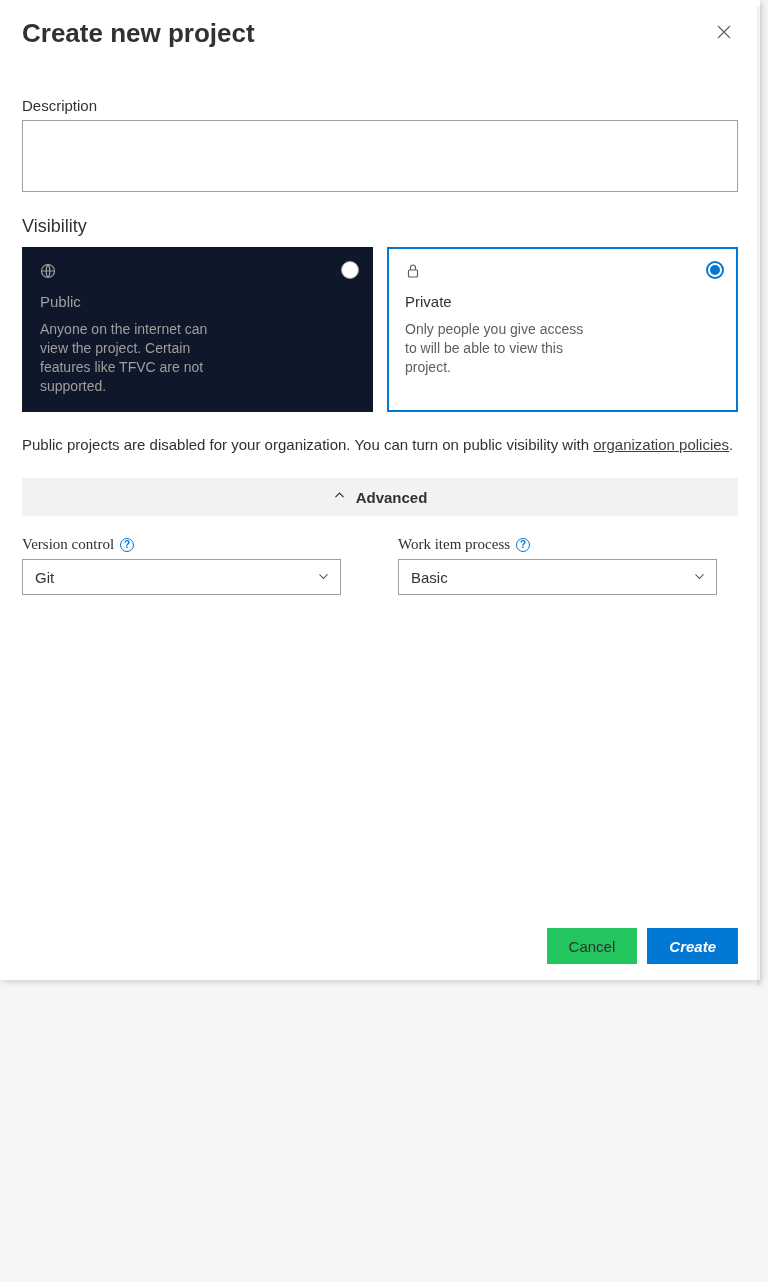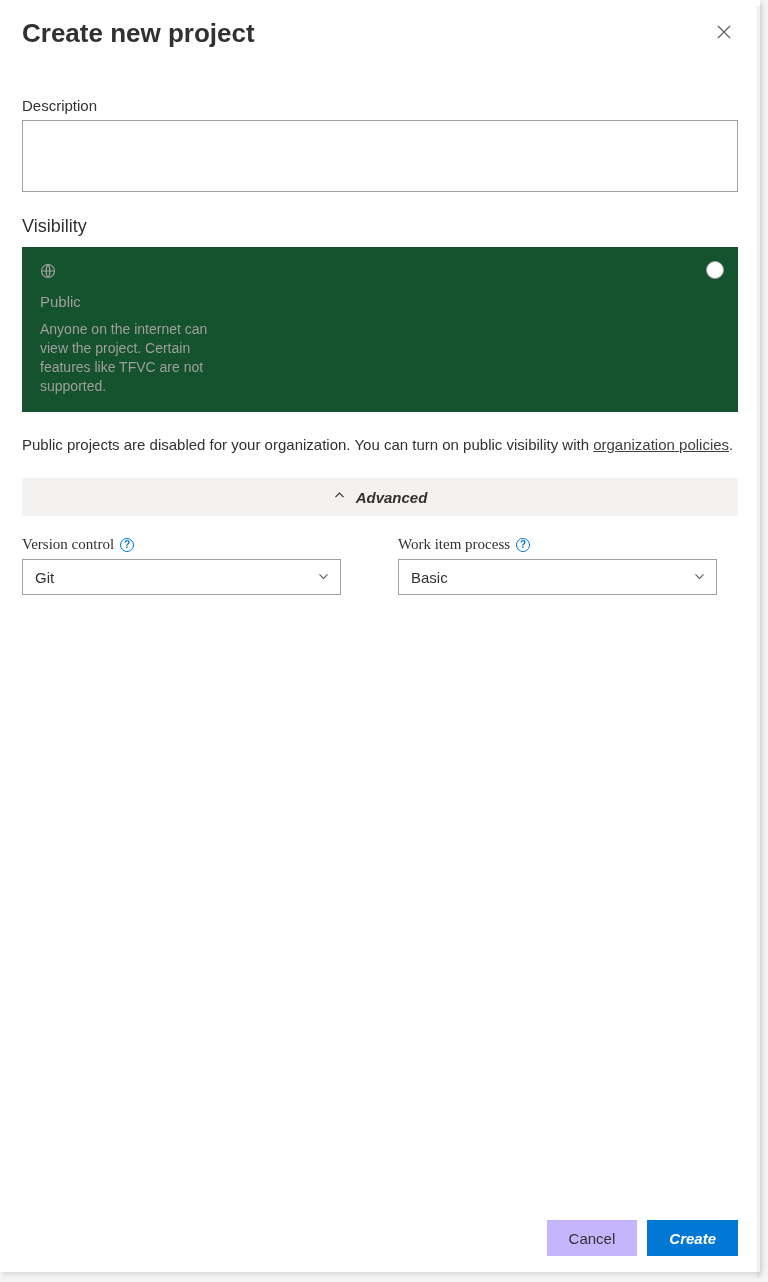--- a/index.html
+++ b/index.html
@@ -7,21 +7,21 @@
       font-family: "Segoe UI", -apple-system, BlinkMacSystemFont, sans-serif;
       background: #f5f5f5;
       width: 768px;
       height: 1282px;
       overflow: hidden;
       position: relative;
     }
     .panel {
       background: #ffffff;
       width: 760px;
-      height: 1272px;
+      height: 980px;
       position: relative;
       padding: 18px 22px 0 22px;
       box-shadow: 2px 2px 6px rgba(0,0,0,0.15);
     }
     .panel::after {
       content: "";
       position: absolute;
       right: -3px;
       top: 6px;
       bottom: -6px;
@@ -91,21 +91,21 @@
       margin-bottom: 22px;
     }
     .vis-card {
       flex: 1;
       border: 2px solid transparent;
       padding: 14px 16px;
       position: relative;
       cursor: pointer;
     }
     .vis-card.disabled {
-      background: #14532d;
+      background: #0f172a;
       cursor: default;
       opacity: 1;
     }
     .vis-card.selected {
       border: 2px solid #0078d4;
       background: #fff;
     }
     .vis-radio {
       position: absolute;
       right: 12px;
@@ -162,21 +162,20 @@
     }
     .advanced-bar {
       background: #f3f2f1;
       height: 38px;
       display: flex;
       align-items: center;
       justify-content: center;
       gap: 10px;
       cursor: pointer;
       margin-bottom: 20px;
-      font-style: italic;
     }
     .advanced-bar .chev svg { width: 13px; height: 13px; }
     .advanced-bar .adv-label {
       font-size: 15px;
       font-weight: 600;
       color: #323130;
     }
     .adv-grid {
       display: flex;
       gap: 36px;
@@ -242,21 +241,21 @@
     }
     .btn {
       height: 36px;
       padding: 0 22px;
       font-size: 15px;
       font-family: inherit;
       border: none;
       cursor: pointer;
     }
     .btn-secondary {
-      background: #c4b5fd;
+      background: #22c55e;
       color: #323130;
     }
     .btn-primary {
       background: #0078d4;
       color: #fff;
       font-weight: 600;
       font-style: italic;
     }
   </style>
 </head>
@@ -289,20 +288,31 @@
       <span class="vis-icon">
         <svg viewBox="0 0 16 16" fill="none" stroke="currentColor" stroke-width="1.2">
           <circle cx="8" cy="8" r="6.5"></circle>
           <path d="M1.5 8 H14.5 M8 1.5 C5.5 4 5.5 12 8 14.5 M8 1.5 C10.5 4 10.5 12 8 14.5"></path>
         </svg>
       </span>
       <div class="vis-title">Public</div>
       <div class="vis-desc">Anyone on the internet can view the project. Certain features like TFVC are not supported.</div>
     </div>
 
+    <div class="vis-card selected">
+      <span class="vis-radio"></span>
+      <span class="vis-icon">
+        <svg viewBox="0 0 16 16" fill="none" stroke="currentColor" stroke-width="1.2">
+          <rect x="3.5" y="7" width="9" height="7" rx="1"></rect>
+          <path d="M5.5 7 V4.5 A2.5 2.5 0 0 1 10.5 4.5 V7"></path>
+        </svg>
+      </span>
+      <div class="vis-title">Private</div>
+      <div class="vis-desc">Only people you give access to will be able to view this project.</div>
+    </div>
   </div>
 
   <p class="info-text">
     <span>Public projects are disabled for your organization. You can turn on public visibility with </span><a class="info-link">organization policies</a><span>.</span>
   </p>
 
   <div class="advanced-bar">
     <span class="chev">
       <svg viewBox="0 0 16 16" fill="none" stroke="#323130" stroke-width="1.4">
         <path d="M3 10 L8 5 L13 10"></path>

